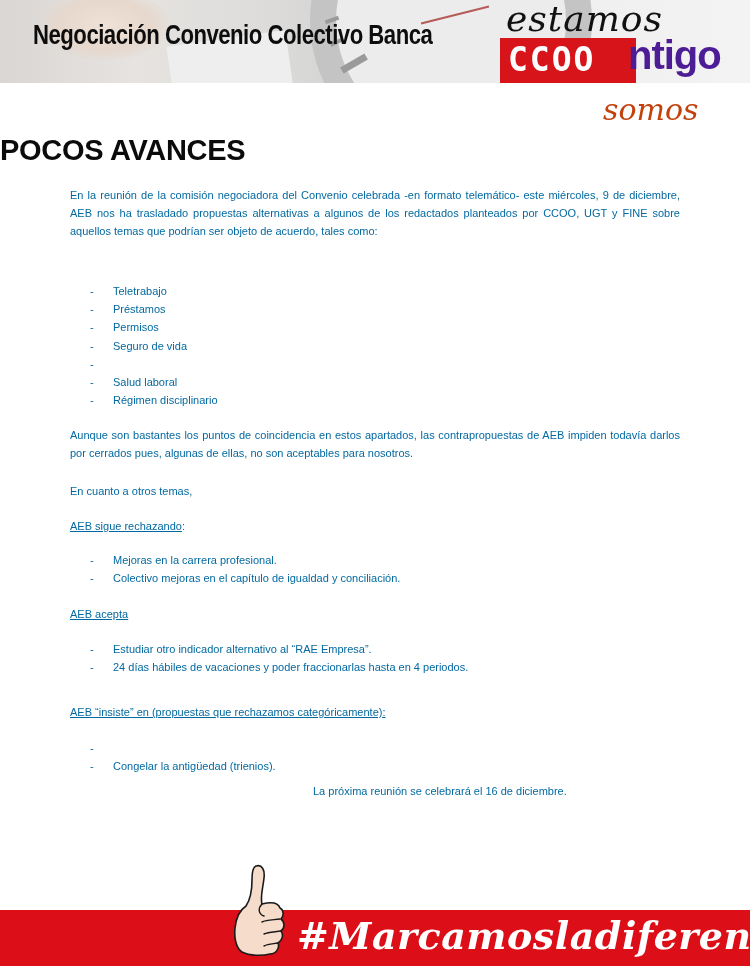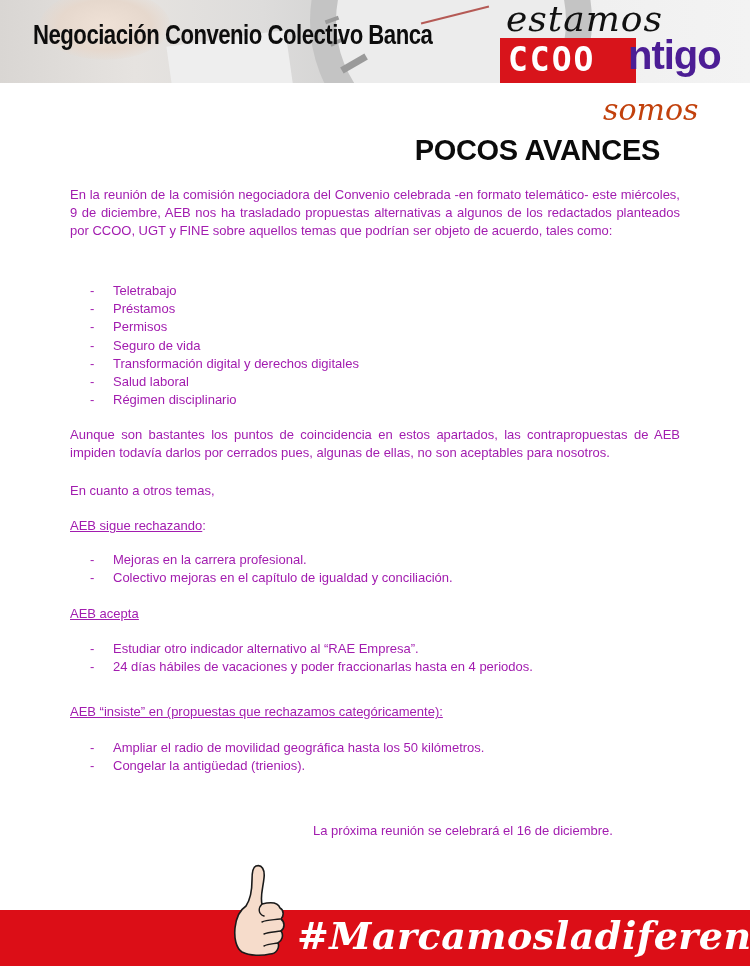--- a/index.html
+++ b/index.html
@@ -27,33 +27,33 @@
   .logo-ccoo { position: absolute; left: 508px; top: 42px; font-weight: bold; font-size: 33px; letter-spacing: 2px;
                color: #ffffff; font-family: "DejaVu Sans Mono", monospace; line-height: 36px; }
   .logo-ntigo { position: absolute; left: 628px; top: 33px; font-weight: bold; font-size: 40px; color: #4c1d95;
                 font-family: "Liberation Sans", sans-serif; letter-spacing: -1px; }
   .logo-estamos { position: absolute; left: 506px; top: -2px; font-family: "DejaVu Serif", serif; font-style: italic;
                   font-size: 36px; color: #111; letter-spacing: 1px; }
   .logo-somos { position: absolute; left: 603px; top: 72px; font-family: "DejaVu Serif", serif; font-style: italic;
                 font-size: 30px; color: #c2410c; margin-top: 20px; }
 
   
-  .title { position: absolute; left: 0; width: 660px; top: 134px; text-align: right; font-weight: bold;
+  .title { position: absolute; left: 0; width: 660px; top: 134px; text-align: left; font-weight: bold;
            font-size: 29px; letter-spacing: -0.3px; color: #0b0b0b; }
 
-  .text { font-family: "Liberation Sans", sans-serif; font-size: 13px; line-height: 18.2px; color: #a21caf; }
+  .text { font-family: "Liberation Sans", sans-serif; font-size: 11px; line-height: 18.2px; color: #0369a1; }
   .para { position: absolute; left: 70px; width: 610px; text-align: justify; }
   .line { position: absolute; left: 70px; white-space: nowrap; }
   .underline { text-decoration: underline; }
 
   ul.dash { position: absolute; left: 70px; margin: 0; padding: 0; list-style: none; }
   ul.dash li { position: relative; padding-left: 43px; white-space: nowrap; height: 18.2px; }
   ul.dash li .dash-mark { position: absolute; left: 20px; top: 0; }
 
-  .closing { position: absolute; left: 313px; top: 822px; white-space: nowrap; text-align: center; }
+  .closing { position: absolute; left: 313px; top: 782px; white-space: nowrap; text-align: center; }
 
   
   .footer-band { position: absolute; left: 0; top: 910px; width: 750px; height: 56px; background: #dc0e17; }
   .hashtag { position: absolute; left: 297px; top: 913px; font-family: "DejaVu Serif", serif; font-style: italic;
              font-weight: bold; font-size: 38px; color: #ffffff; letter-spacing: 0.5px; white-space: nowrap; }
   .thumb { position: absolute; left: 232px; top: 862px; width: 62px; height: 106px; }
 </style>
 </head>
 <body>
 
@@ -78,21 +78,21 @@
 
 <div class="title">POCOS AVANCES</div>
 
 <p class="para text" style="top:186px;margin:0;">En la reunión de la comisión negociadora del Convenio celebrada -en formato telemático- este miércoles, 9 de diciembre, AEB nos ha trasladado propuestas alternativas a algunos de los redactados planteados por CCOO, UGT y FINE sobre aquellos temas que podrían ser objeto de acuerdo, tales como:</p>
 
 <ul class="dash text" style="top:282px;">
   <li><span class="dash-mark">-</span><span>Teletrabajo</span></li>
   <li><span class="dash-mark">-</span><span>Préstamos</span></li>
   <li><span class="dash-mark">-</span><span>Permisos</span></li>
   <li><span class="dash-mark">-</span><span>Seguro de vida</span></li>
-  <li><span class="dash-mark">-</span><span>Transformación digital y derechos digitales</span></li>
+  <li><span class="dash-mark">-</span></li>
   <li><span class="dash-mark">-</span><span>Salud laboral</span></li>
   <li><span class="dash-mark">-</span><span>Régimen disciplinario</span></li>
 </ul>
 
 <p class="para text" style="top:426px;margin:0;">Aunque son bastantes los puntos de coincidencia en estos apartados, las contrapropuestas de AEB impiden todavía darlos por cerrados pues, algunas de ellas, no son aceptables para nosotros.</p>
 
 <div class="line text" style="top:482px;">En cuanto a otros temas,</div>
 
 <div class="line text" style="top:517px;">
   <span class="underline">AEB sigue rechazando</span><span>:</span>
@@ -107,21 +107,21 @@
 </div>
 <ul class="dash text" style="top:640px;">
   <li><span class="dash-mark">-</span><span>Estudiar otro indicador alternativo al “RAE Empresa”.</span></li>
   <li><span class="dash-mark">-</span><span>24 días hábiles de vacaciones y poder fraccionarlas hasta en 4 periodos.</span></li>
 </ul>
 
 <div class="line text" style="top:703px;">
   <span class="underline">AEB “insiste” en (propuestas que rechazamos categóricamente):</span><span></span>
 </div>
 <ul class="dash text" style="top:739px;">
-  <li><span class="dash-mark">-</span><span>Ampliar el radio de movilidad geográfica hasta los 50 kilómetros.</span></li>
+  <li><span class="dash-mark">-</span></li>
   <li><span class="dash-mark">-</span><span>Congelar la antigüedad (trienios).</span></li>
 </ul>
 
 <div class="closing text">La próxima reunión se celebrará el 16 de diciembre.</div>
 
 <div class="footer-band"></div>
 <div class="hashtag">#Marcamosladiferencia</div>
 <svg class="thumb" viewBox="0 0 62 106">
   <path d="M24 4 C30 2 33 8 32 16 C31 26 28 34 30 42 C38 40 46 40 48 46 C52 48 52 54 49 57 C53 60 53 66 49 69 C52 73 50 79 46 81 C48 86 44 92 38 92 C30 94 18 94 10 90 C4 86 2 76 3 66 C4 56 8 48 14 44 C18 38 20 28 20 18 C20 10 21 5 24 4 Z" fill="#f6dccb" stroke="#1a1a1a" stroke-width="1.6" stroke-linejoin="round"></path>
   <path d="M30 42 C26 46 26 52 32 54 M48 57 C40 58 34 58 30 60 M49 69 C42 70 36 70 32 72 M46 81 C40 82 36 82 32 84" fill="none" stroke="#1a1a1a" stroke-width="1.4" stroke-linecap="round"></path>

